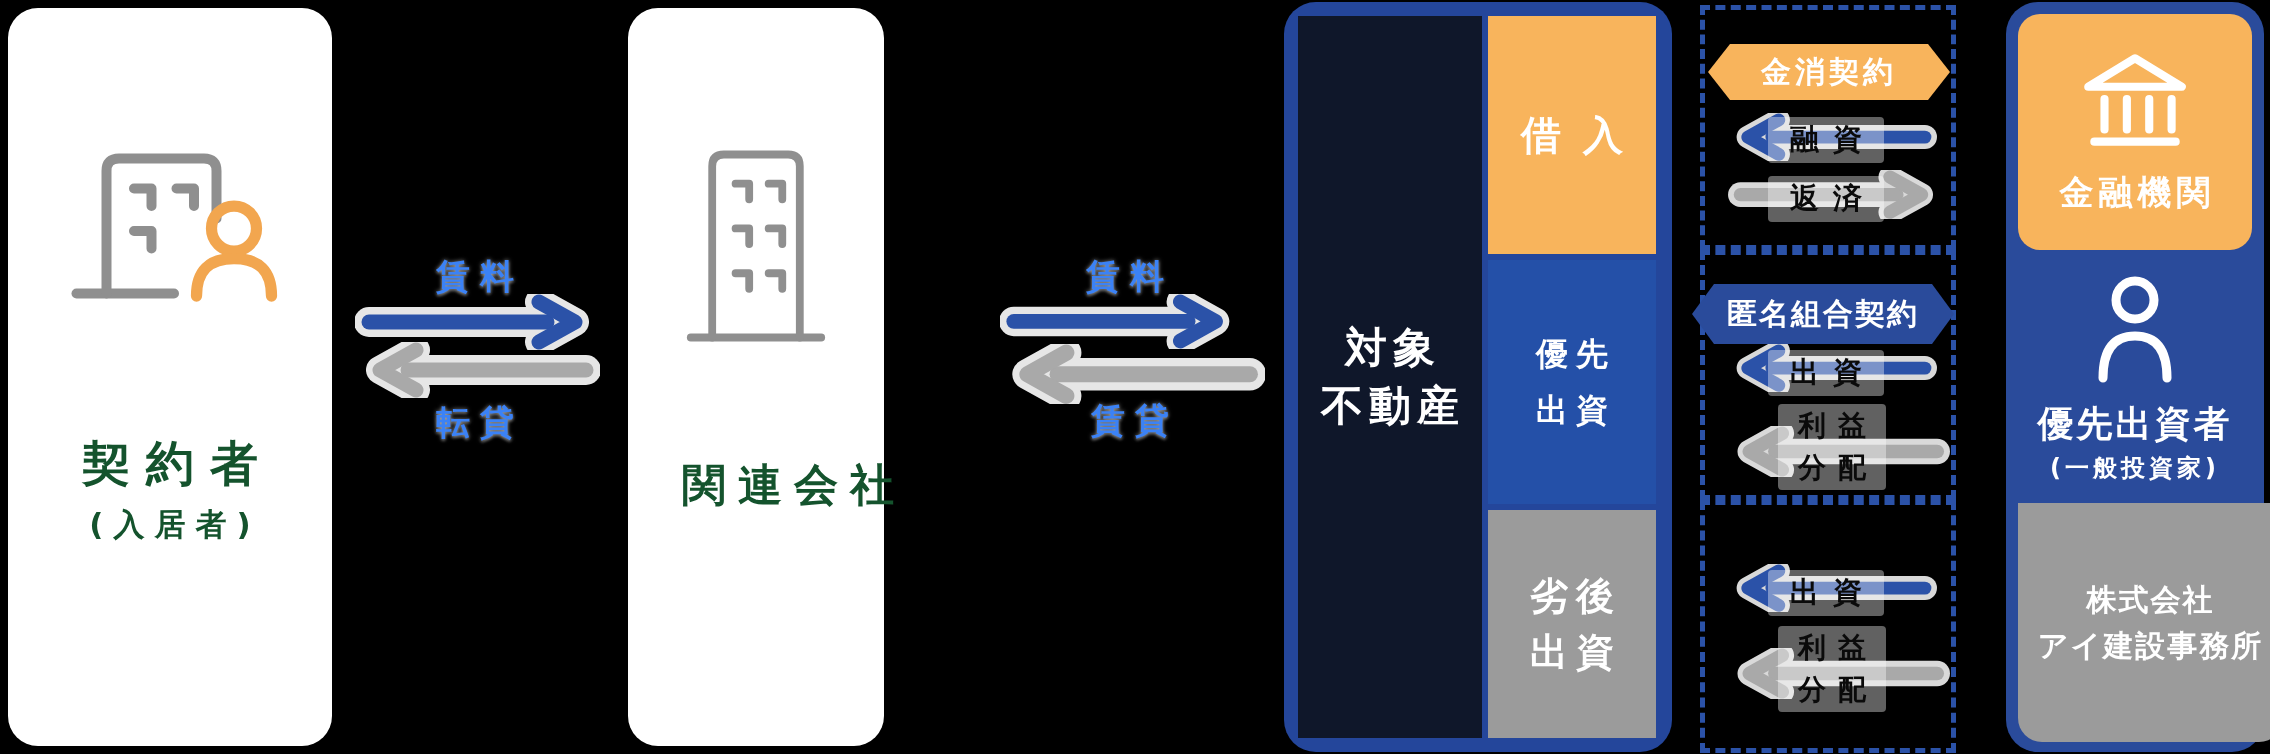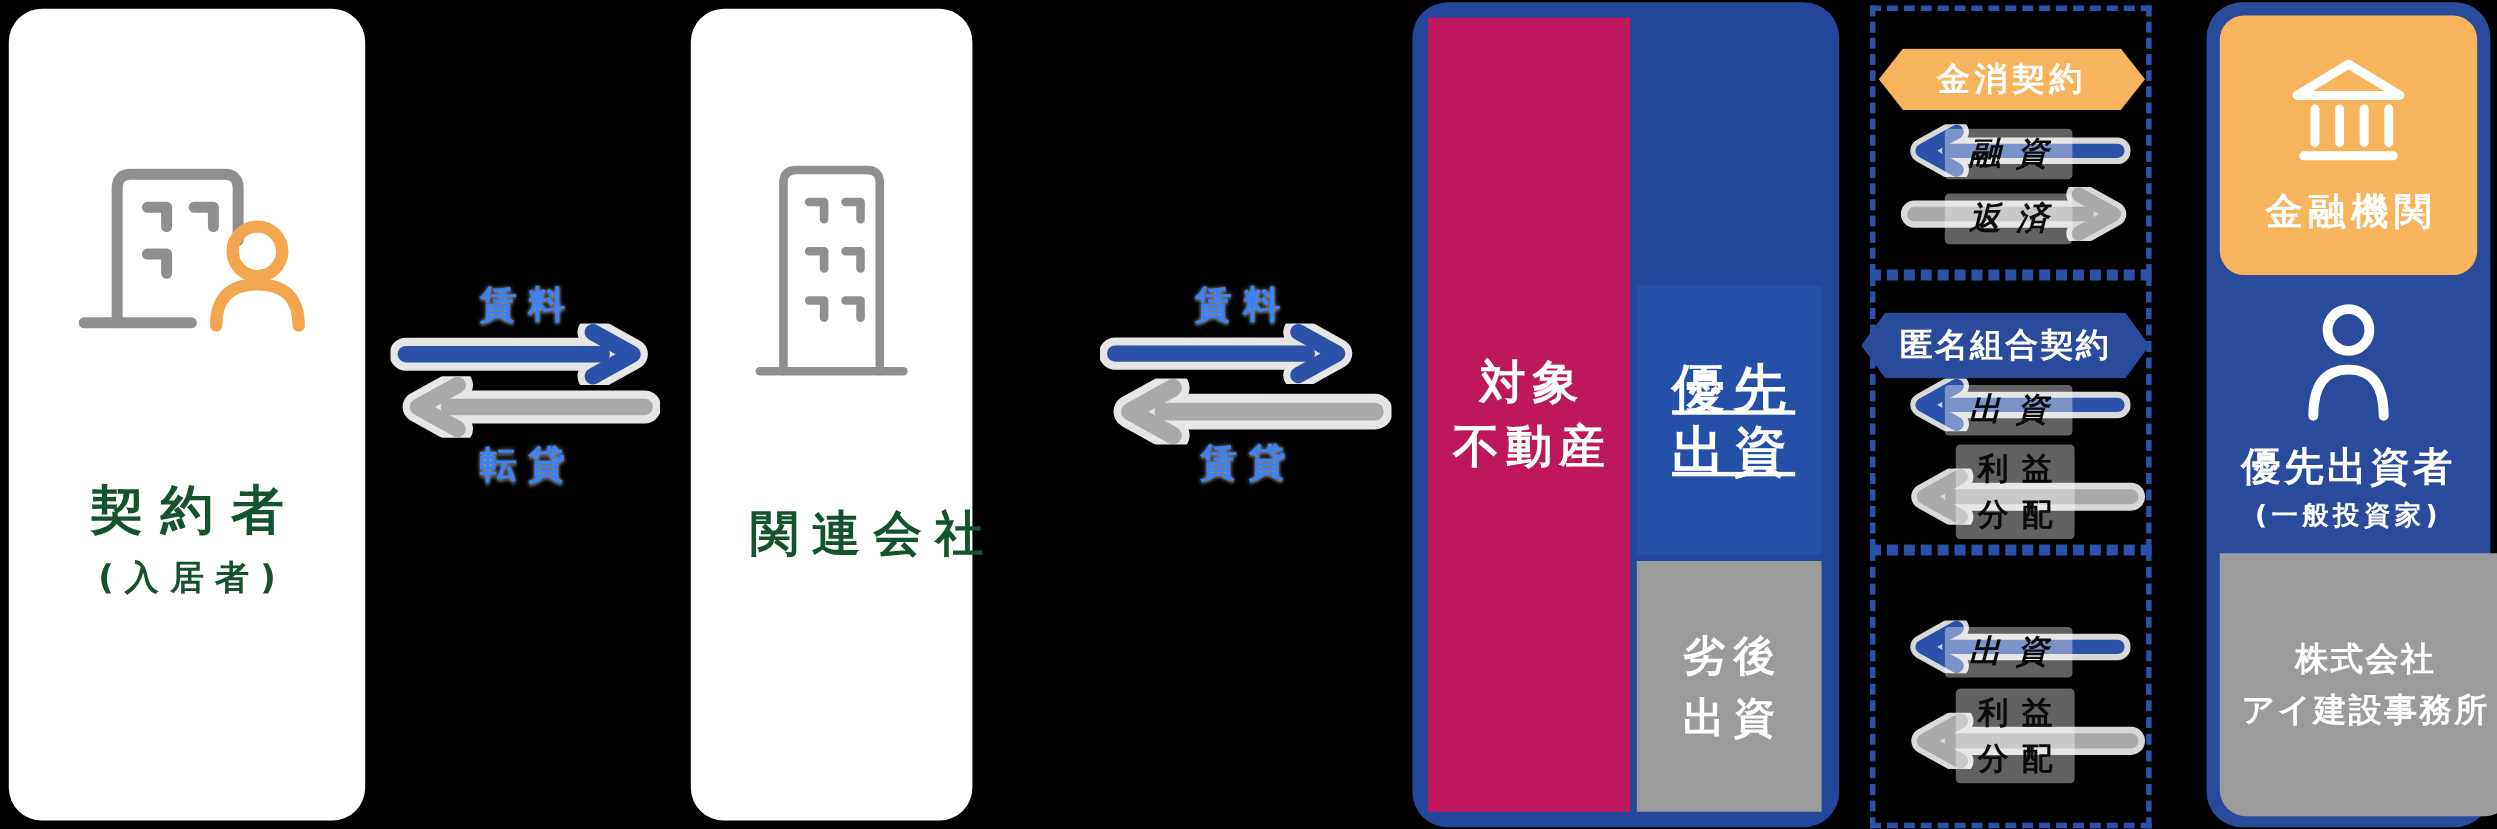--- a/index.html
+++ b/index.html
@@ -7,21 +7,21 @@
           font-family:"DejaVu Sans","Liberation Sans",sans-serif;}
   .abs{position:absolute;}
   .card{background:#fff;border-radius:30px;}
   .ctr{display:flex;align-items:center;justify-content:center;text-align:center;}
   .col{flex-direction:column;}
   .cardTitle{font-weight:bold;color:#14532d;}
   .whiteTxt{color:#fff;font-weight:bold;}
   .flowLbl{color:#3b82f6;font-weight:bold;font-size:34px;letter-spacing:10px;text-indent:10px;
            text-shadow:0 0 4px rgba(255,255,255,.55),0 2px 3px rgba(255,255,255,.30);}
   .chip{color:#0a0a0a;font-weight:bold;font-size:29px;letter-spacing:14px;text-indent:14px;
-        background:rgba(255,255,255,.38);padding:3px 8px;border-radius:4px;white-space:nowrap;font-style:italic;}
+        background:rgba(255,255,255,.38);padding:3px 8px;border-radius:4px;white-space:nowrap;}
   .chip2{color:#0a0a0a;font-weight:bold;font-size:28px;letter-spacing:12px;text-indent:12px;
          background:rgba(255,255,255,.38);padding:1px 8px;border-radius:4px;line-height:42px;white-space:nowrap;}
   .dash{border:5px dashed #2b52a8;}
   .badge{color:#fff;font-weight:bold;display:flex;align-items:center;justify-content:center;
          clip-path:polygon(22px 0,calc(100% - 22px) 0,100% 50%,calc(100% - 22px) 100%,22px 100%,0 50%);}
   .cell{display:flex;align-items:center;justify-content:center;text-align:center;}
 </style>
 </head>
 <body>
 
@@ -101,28 +101,31 @@
         <path d="M66 8 L30 28 L66 48" stroke-width="28"></path>
     </g>
     <g stroke="#a9a9a9" fill="none" stroke-linecap="round" stroke-linejoin="round">
       <path d="M236 28 H58" stroke-width="15"></path>
         <path d="M66 8 L30 28 L66 48" stroke-width="15"></path>
     </g>
   </svg>
   <div class="abs flowLbl" style="left:1035px;top:398px;width:190px;text-align:center;">賃貸</div>
 
   <div class="abs" style="left:1284px;top:2px;width:388px;height:750px;background:#24469b;border-radius:32px;">
-    <div class="abs cell" style="left:14px;top:14px;width:184px;height:722px;background:#be185d;">
+    <div class="abs cell" style="left:14px;top:14px;width:184px;height:722px;background:#0f172a;">
       <div class="whiteTxt" style="font-size:42px;line-height:58px;letter-spacing:6px;text-indent:6px;">
         <div>対象</div>
         <div>不動産</div>
       </div>
     </div>
+    <div class="abs cell" style="left:204px;top:14px;width:168px;height:238px;background:#f8b45c;">
+      <div class="whiteTxt" style="font-size:40px;letter-spacing:22px;text-indent:22px;">借入</div>
+    </div>
     <div class="abs cell" style="left:204px;top:258px;width:168px;height:244px;background:#2450a8;">
-      <div class="whiteTxt" style="font-size:48px;line-height:56px;letter-spacing:8px;text-indent:8px;text-decoration:underline;">
+      <div class="whiteTxt" style="font-size:32px;line-height:56px;letter-spacing:8px;text-indent:8px;">
         <div>優先</div>
         <div>出資</div>
       </div>
     </div>
     <div class="abs cell" style="left:204px;top:508px;width:168px;height:228px;background:#9b9b9b;">
       <div class="whiteTxt" style="font-size:38px;line-height:56px;letter-spacing:8px;text-indent:8px;">
         <div>劣後</div>
         <div>出資</div>
       </div>
     </div>

